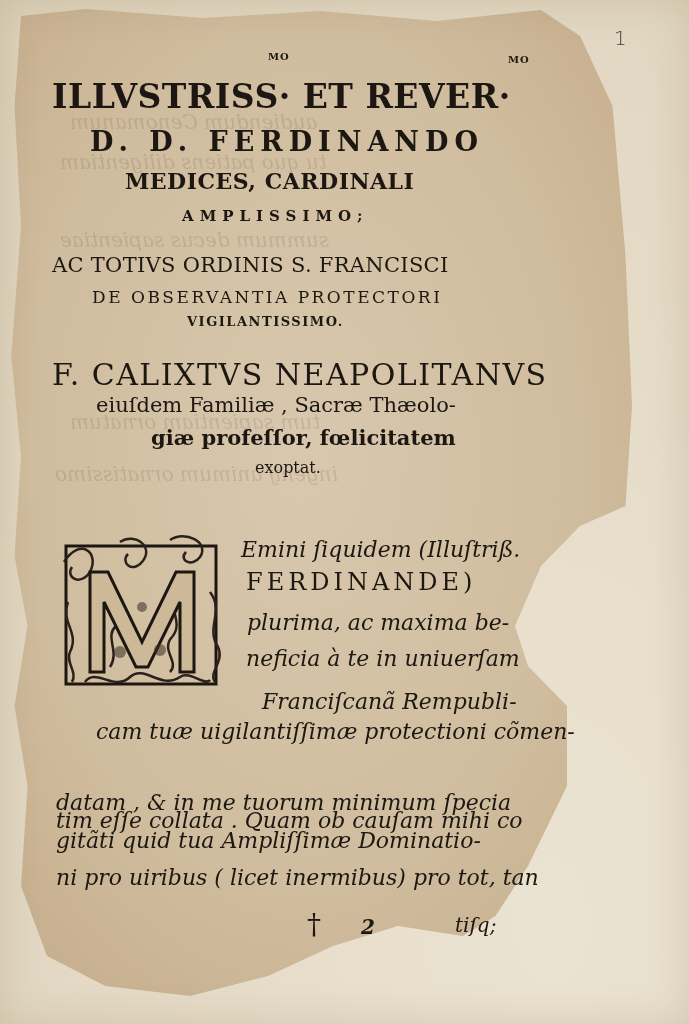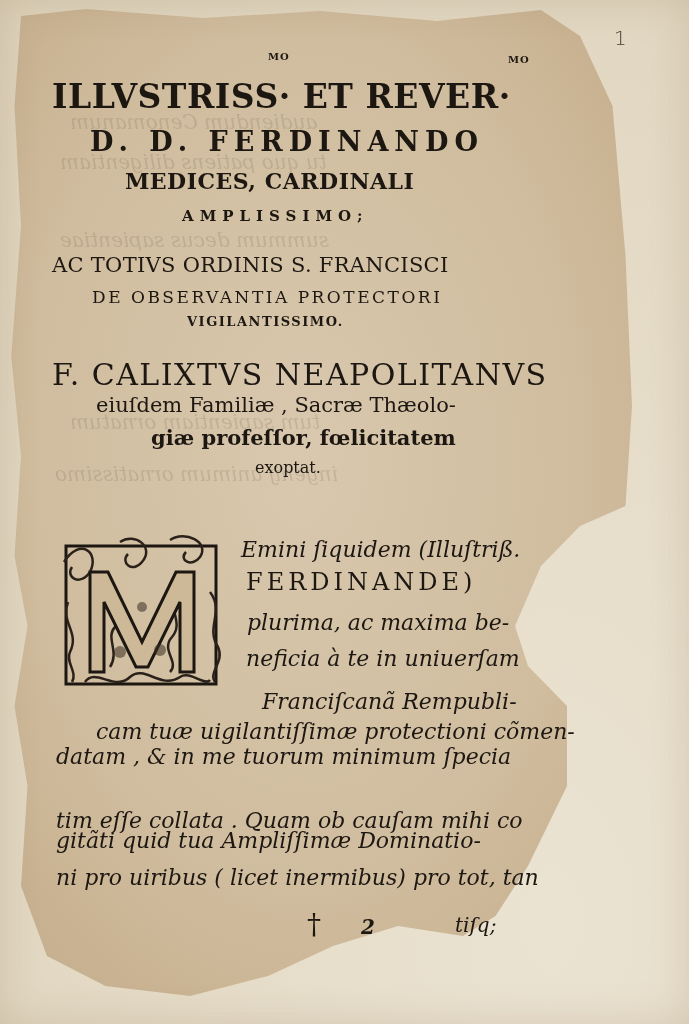--- a/index.html
+++ b/index.html
@@ -50,21 +50,21 @@
     .r2 { font-size: 21px; left: 151px; top: 425px; font-weight: bold; }
     .r3 { font-size: 16px; left: 255px; top: 458px; }
     .it { font-style: italic; font-size: 22px; }
     .b1 { left: 241px; top: 537px; }
     .b2 { left: 246px; top: 568px; font-style: normal; font-size: 24px; letter-spacing: 4px; }
     .b3 { left: 247px; top: 610px; }
     .b4 { left: 246px; top: 646px; }
     .b5 { left: 262px; top: 683px; margin-top: 6px; }
     .b6, .b7, .b8, .b9, .b10 { left: 56px; }
     .b6 { top: 719px; margin-left: 40px; }
-    .b7 { top: 744px; }
+    .b7 { top: 790px; }
     .b8 { top: 792px; margin-top: 16px; }
     .b9 { top: 828px; }
     .b10 { top: 865px; }
     .footer-dagger { left: 307px; top: 908px; font-size: 28px; }
     .footer-sig { left: 361px; top: 915px; font-size: 20px; font-weight: bold; font-style: italic; }
     .footer-catch { left: 455px; top: 913px; font-size: 20px; font-style: italic; }
     .folio-mark { left: 614px; top: 26px; font-size: 20px; color: #4a3e35; font-family: "DejaVu Sans", sans-serif; font-weight: 300; }
     .initial {
       position: absolute; left: 60px; top: 532px; width: 165px; height: 158px;
     }

